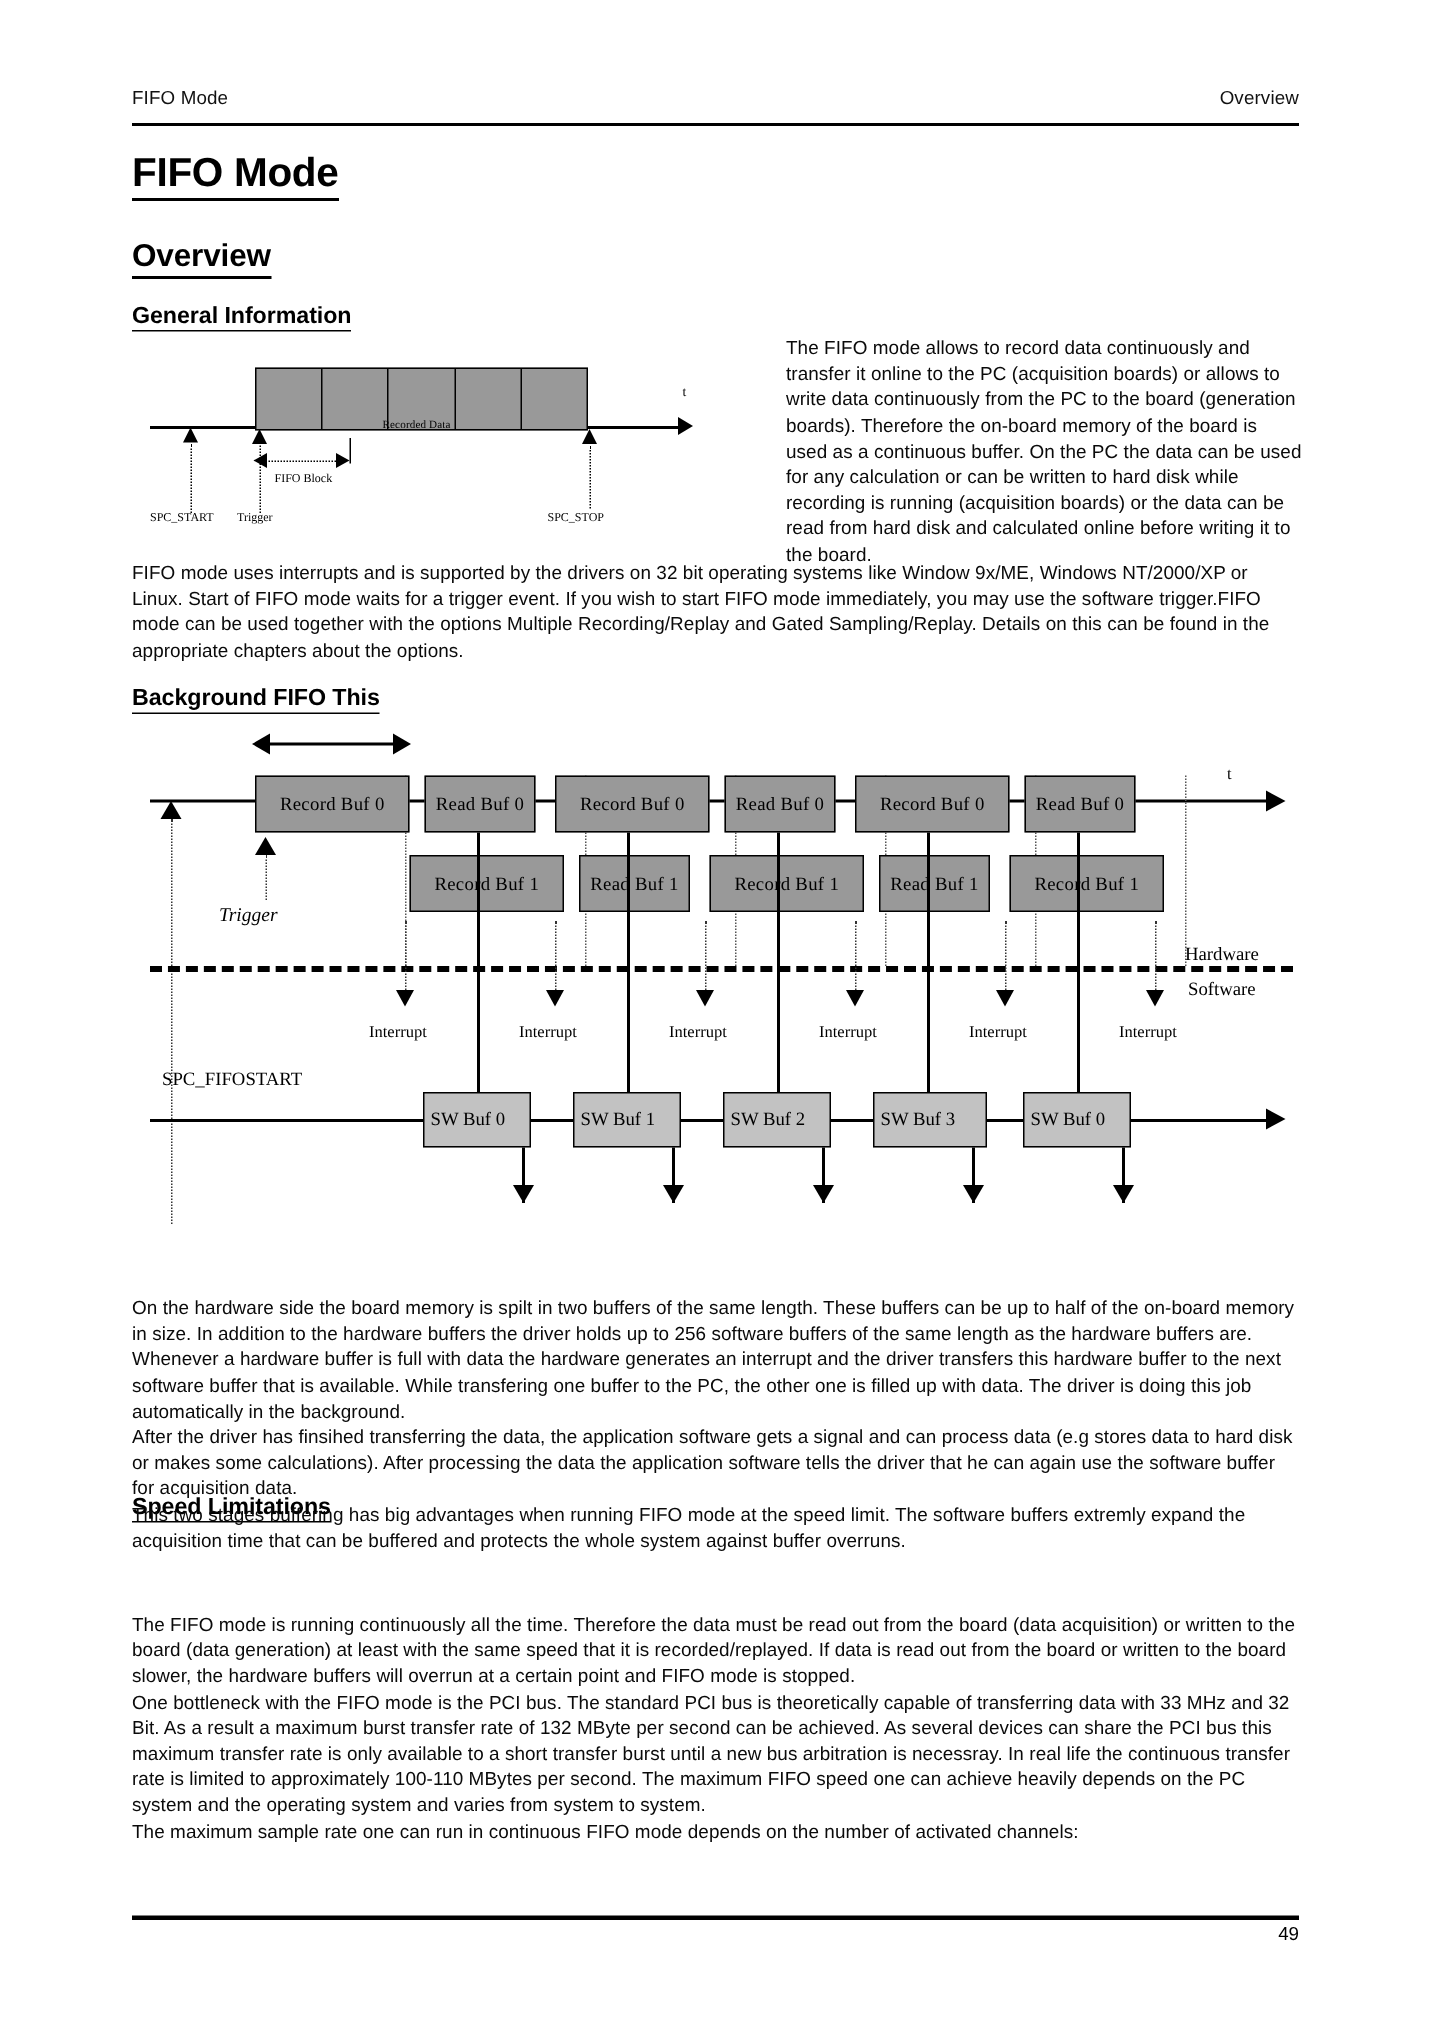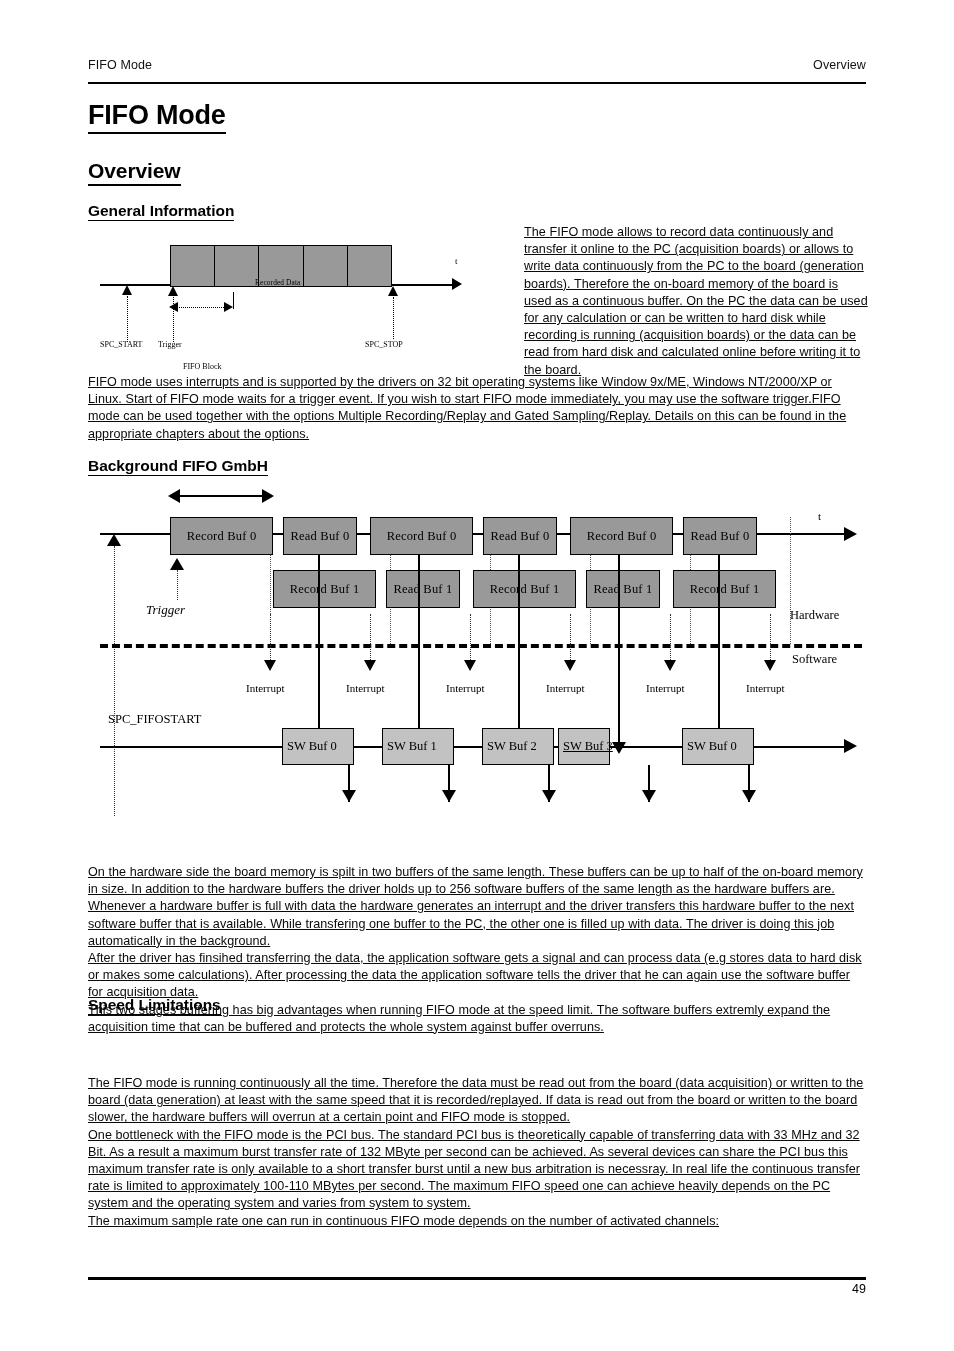--- a/index.html
+++ b/index.html
@@ -44,21 +44,21 @@
     letter-spacing:-.05px; border-bottom:1.6px solid #000;
     display:inline-block; padding-bottom:0px; line-height:1.15;
   }
   #h3-general { left:88px; top:202px; }
   #h3-bgfifo  { left:88px; top:457px; }
   #h3-speed   { left:88px; top:996px;text-align:right; }
 
   
   .body-text {
     position:absolute; font-size:12.6px; line-height:17.2px;
-    text-align:left; color:#0a0a0a; letter-spacing:.05px;text-decoration:underline;
+    text-align:left; color:#0a0a0a; letter-spacing:.05px;
   }
   #intro-right { left:524px; top:224px; width:344px; }
   #para-fifo-modes { left:88px; top:374px; width:780px; }
   #para-hw-side { left:88px; top:864px; width:780px; }
   #para-speed { left:88px; top:1075px; width:780px; }
 
   
   .footer-rule {
     position:absolute; left:88px; top:1277px; width:778px; height:2.5px;
     background:#000;
@@ -160,21 +160,21 @@
     display:flex; align-items:center; padding-left:11px;
     font-family:"Liberation Serif", serif; font-size:12.5px;
     letter-spacing:.1px; white-space:nowrap;
   }
 
   #diag2 .hwsw-dash {
     position:absolute; left:0px; top:160px; width:762px; height:0;
     border-top:4px dashed #000;
   }
   #diag2 .lbl-hardware {
-    position:absolute; left:690px; top:124px;
+    position:absolute; left:690px; top:145px;
     font-family:"Liberation Serif", serif; font-size:12.5px;
   }
   #diag2 .lbl-software {
     position:absolute; left:692px; top:168px;
     font-family:"Liberation Serif", serif; font-size:12.5px;
   }
   #diag2 .lbl-trigger {
     position:absolute; left:46px; top:118px;
     font-family:"Liberation Serif", serif; font-size:13px; font-style:italic;
   }
@@ -221,21 +221,21 @@
 
   <div class="runhead">
     <span>FIFO Mode</span>
     <span>Overview</span>
   </div>
   <div class="runhead-rule"></div>
 
   <h1 class="doc-h1">FIFO Mode</h1>
   <h2 class="doc-h2">Overview</h2>
   <h3 class="doc-h3" id="h3-general">General Information</h3>
-  <h3 class="doc-h3" id="h3-bgfifo">Background FIFO GmbH</h3>
+  <h3 class="doc-h3" id="h3-bgfifo">Background FIFO This</h3>
   <h3 class="doc-h3" id="h3-speed">Speed Limitations</h3>
 
   <div id="diag1">
     <div class="axis"></div>
     <div class="axis-head"></div>
     <div class="t-label">t</div>
 
     <div class="recblock">
       <div class="cell"></div>
       <div class="cell"></div>
@@ -250,21 +250,21 @@
     <div class="small-lbl" style="left:0px; top:112px;">SPC_START</div>
 
     <div class="up-arrow" style="left:68px; top:58px;"></div>
     <div class="dotted-v" style="left:73px; top:69px; height:45px;"></div>
     <div class="small-lbl" style="left:58px; top:112px;">Trigger</div>
 
     <div class="fifo-arrow-line"></div>
     <div class="fifo-arrow-l"></div>
     <div class="fifo-arrow-r"></div>
     <div class="fifo-tick"></div>
-    <div class="small-lbl" style="left:83px; top:86px;margin-top:48px;">FIFO Block</div>
+    <div class="small-lbl" style="left:83px; top:86px;">FIFO Block</div>
 
     <div class="up-arrow" style="left:288px; top:58px;"></div>
     <div class="dotted-v" style="left:293px; top:69px; height:42px;"></div>
     <div class="small-lbl" style="left:265px; top:112px;">SPC_STOP</div>
   </div>
 
   <div class="body-text" id="intro-right">The FIFO mode allows to record data continuously and transfer it online to the PC (acquisition boards) or allows to write data continuously from the PC to the board (generation boards). Therefore the on-board memory of the board is used as a continuous buffer. On the PC the data can be used for any calculation or can be written to hard disk while recording is running (acquisition boards) or the data can be read from hard disk and calculated online before writing it to the board.</div>
 
   <div class="body-text" id="para-fifo-modes">FIFO mode uses interrupts and is supported by the drivers on 32 bit operating systems like Window 9x/ME, Windows NT/2000/XP or Linux. Start of FIFO mode waits for a trigger event. If you wish to start FIFO mode immediately, you may use the software trigger.FIFO mode can be used together with the options Multiple Recording/Replay and Gated Sampling/Replay. Details on this can be found in the appropriate chapters about the options.</div>
 
@@ -345,21 +345,21 @@
     <div class="lbl-interrupt" style="left:646px;">Interrupt</div>
 
     <div class="lbl-fifostart">SPC_FIFOSTART</div>
 
     <div class="hline" style="left:0px; top:262px; width:748px;"></div>
     <div class="axis-head3"></div>
 
     <div class="swbox" style="left:182px; top:244px; width:72px; height:37px;">SW Buf 0</div>
     <div class="swbox" style="left:282px; top:244px; width:72px; height:37px;">SW Buf 1</div>
     <div class="swbox" style="left:382px; top:244px; width:72px; height:37px;">SW Buf 2</div>
-    <div class="swbox" style="left:458px; top:244px; width:52px; height:37px;text-decoration:underline;">SW Buf 3</div>
+    <div class="swbox" style="left:482px; top:244px; width:76px; height:37px;">SW Buf 3</div>
     <div class="swbox" style="left:582px; top:244px; width:72px; height:37px;">SW Buf 0</div>
 
     <div class="vline" style="left:248px; top:281px; height:37px;"></div>
     <div class="vline" style="left:348px; top:281px; height:37px;"></div>
     <div class="vline" style="left:448px; top:281px; height:37px;"></div>
     <div class="vline" style="left:548px; top:281px; height:37px;"></div>
     <div class="vline" style="left:648px; top:281px; height:37px;"></div>
 
     <div class="dn-arrow-solid" style="left:241.5px; top:306px;"></div>
     <div class="dn-arrow-solid" style="left:341.5px; top:306px;"></div>

